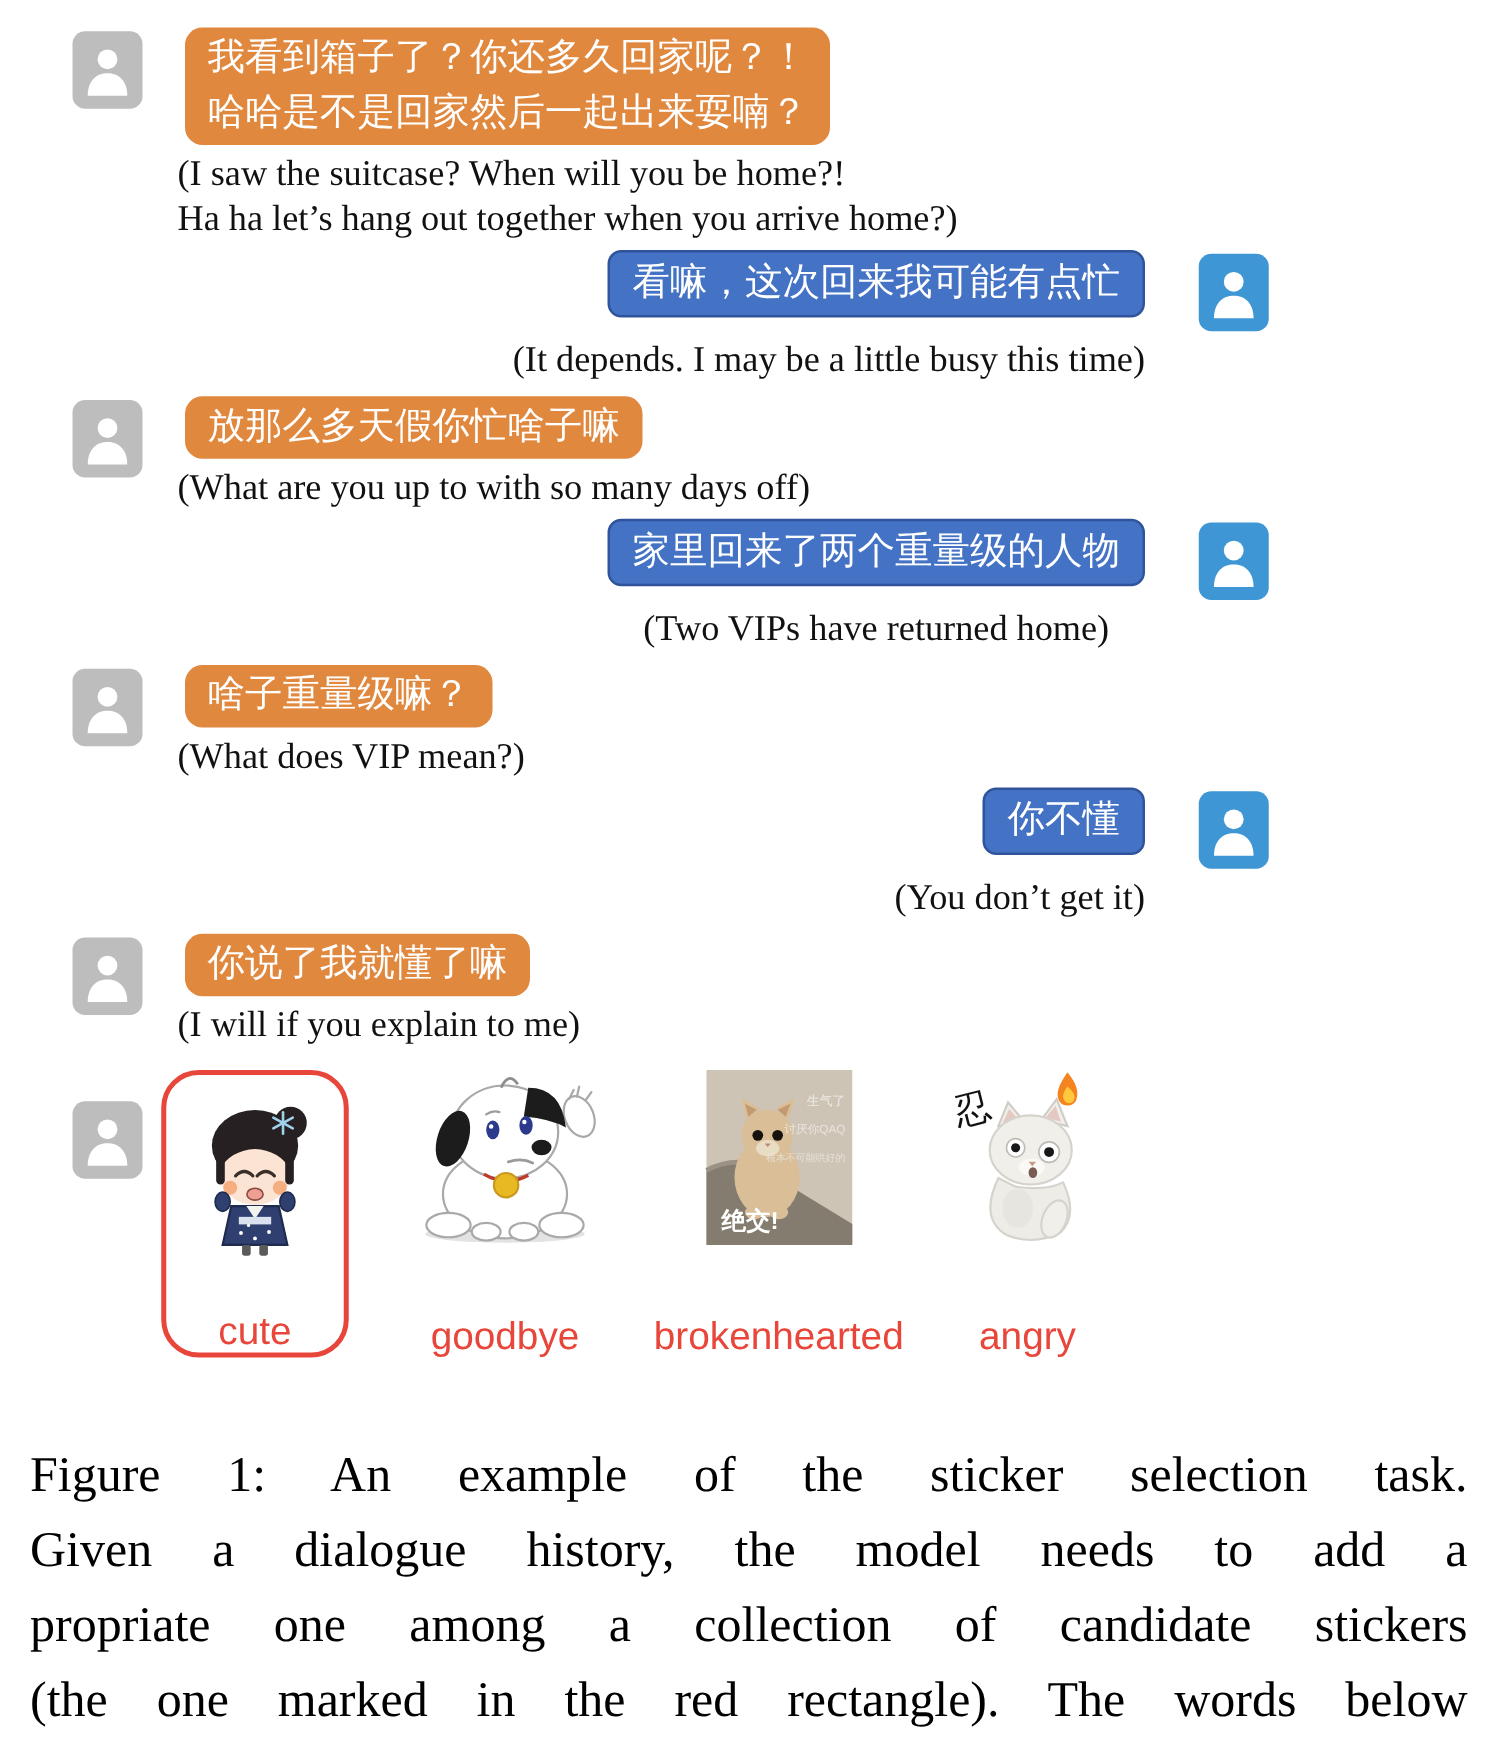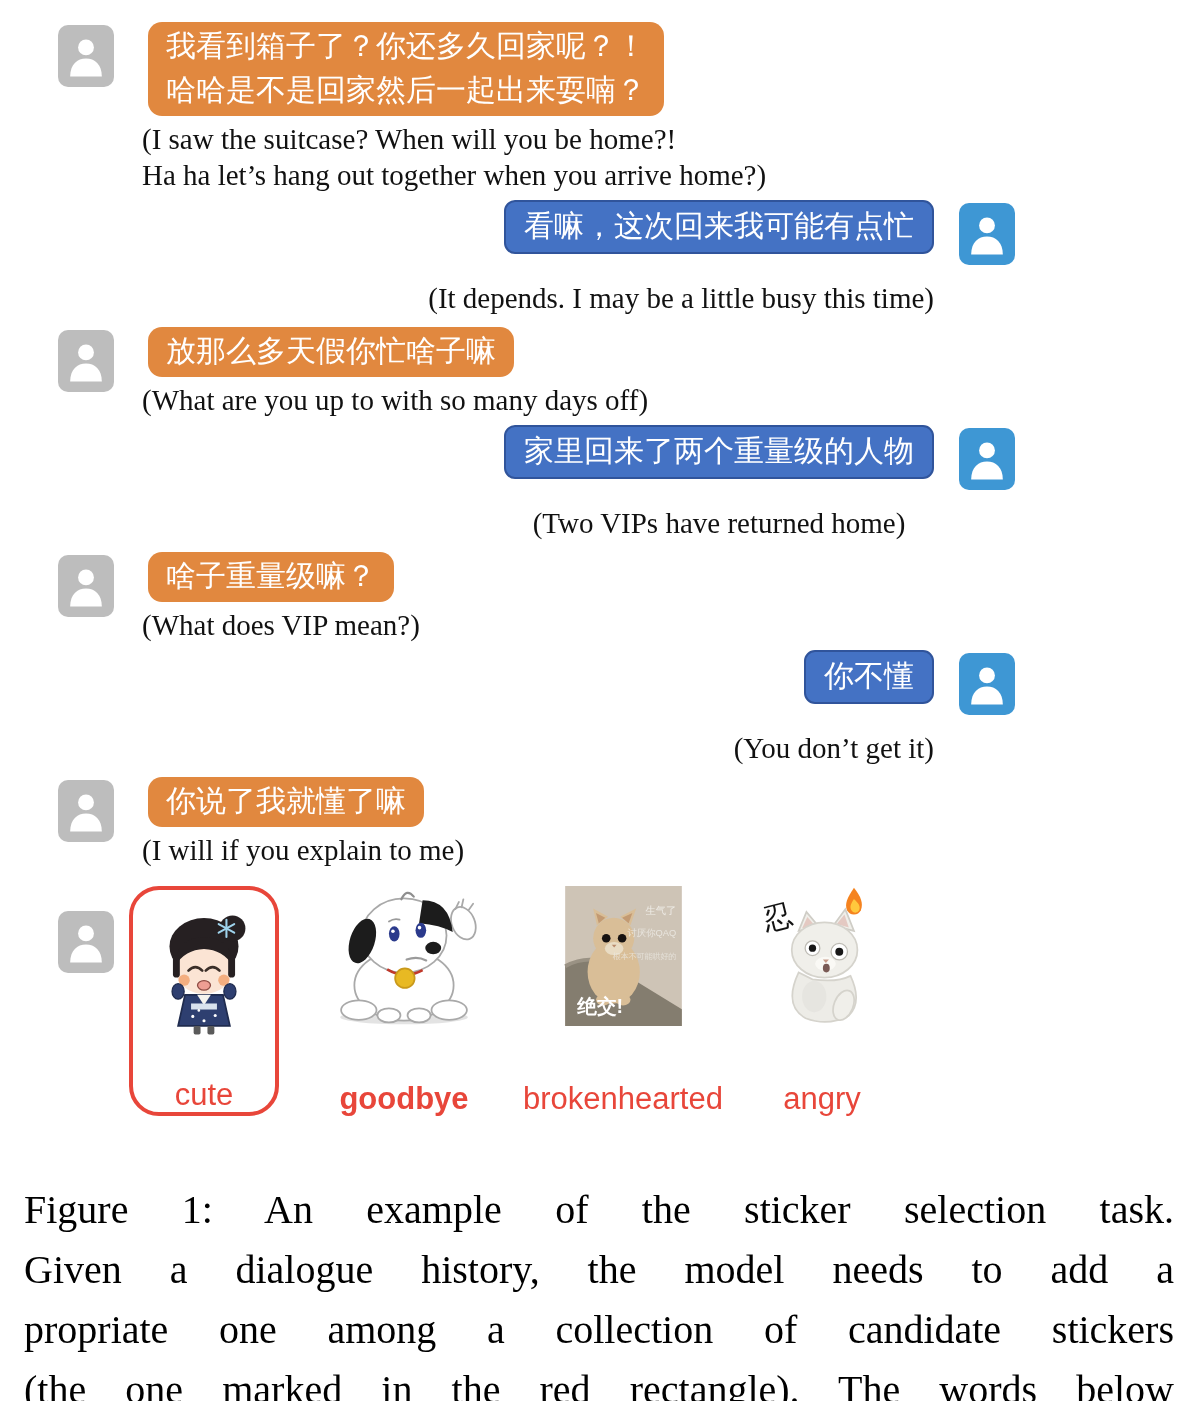--- a/index.html
+++ b/index.html
@@ -2,51 +2,51 @@
 <html style="--orange_bubble: #E1883F; --blue_bubble: #4472C4; --blue_bubble_border: #30549B; --avatar_blue: #3E97D4; --avatar_gray: #BDBDBD; --red_accent: #E8463A; --text_black: #111111;"><head>
 <meta charset="utf-8">
 <style>
   html,body{margin:0;padding:0;background:#ffffff;}
   .page{width:1198px;height:1401px;position:relative;background:#fff;overflow:hidden;
         font-family:"Liberation Sans",sans-serif;border-radius:23px;}
   
   .chat{padding-top:22px;}
   .row{display:flex;align-items:flex-start;margin-bottom:7px;}
   .row.left{margin-left:58px;gap:34px;}
-  .row.right{justify-content:flex-end;margin-right:183px;gap:25px;padding-left:24px;}
+  .row.right{justify-content:flex-end;margin-right:183px;gap:43px;padding-left:24px;}
   .avatar{width:56px;height:62px;border-radius:10px;flex:0 0 auto;
           display:flex;align-items:center;justify-content:center;margin-top:3px;}
   .avatar.gray{background:var(--avatar_gray);}
   .avatar.blue{background:var(--avatar_blue);}
   .avatar svg{width:38px;height:44px;display:block;}
   .col{display:flex;flex-direction:column;}
   .col.rt{align-items:flex-end;}
   .bubble{display:inline-block;width:max-content;font-size:30px;line-height:44px;
           color:#ffffff;border-radius:14px;padding:2px 18px 4px;}
   .bubble.orange{background:var(--orange_bubble);}
   .bubble.blue{background:var(--blue_bubble);border:2px solid var(--blue_bubble_border);border-radius:11px;}
   .zl{display:block;white-space:nowrap;}
   .en{font-family:"Liberation Serif",serif;font-size:29px;line-height:36px;
       color:var(--text_black);margin-top:5px;}
   .row.left .en{margin-left:-6px;}
-  .en.center{align-self:center;margin-top:26px;margin-bottom:4px;}
+  .en.center{align-self:center;margin-top:16px;margin-bottom:4px;}
   .el{display:block;white-space:nowrap;}
   
   .sticker-row{display:flex;align-items:flex-start;margin-left:58px;margin-top:18px;}
   .sticker-row .avatar{margin-top:25px;}
   .sticker{display:flex;flex-direction:column;align-items:center;justify-content:flex-end;
            height:230px;gap:40px;}
   .sticker .art{display:block;}
   .sticker-label{color:var(--red_accent);font-size:31px;line-height:34px;white-space:nowrap;
                  text-align:center;margin-top:16px;}
   .sticker.selected{border:4px solid var(--red_accent);border-radius:30px;width:150px;
                     box-sizing:border-box;justify-content:space-between;
                     padding:22px 0 0;margin-left:15px;}
   .sticker.selected .sticker-label{margin-top:0;}
-  .s2{width:190px;margin-left:30px;font-weight:bold;}
+  .s2{width:190px;margin-left:30px;}
   .s3{width:128px;margin-left:60px;}
   .s4{width:150px;margin-left:60px;}
   
   .caption{width:1150px;margin:64px 0 0 24px;font-family:"Liberation Serif",serif;
            font-size:40px;line-height:60px;color:#000;}
   .cap-line{text-align:justify;text-align-last:justify;}
 </style>
 </head>
 <body>
 

